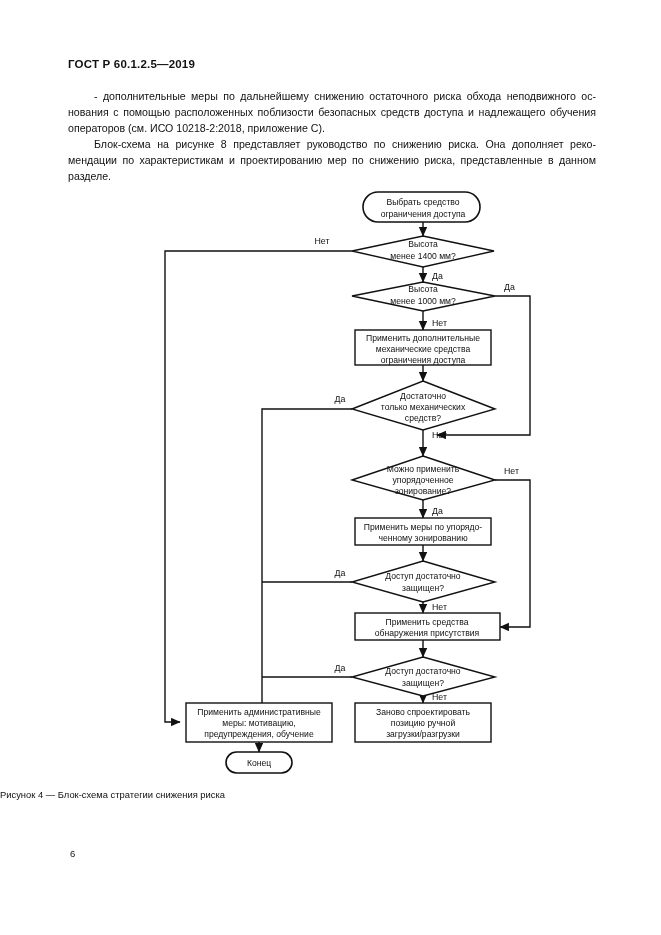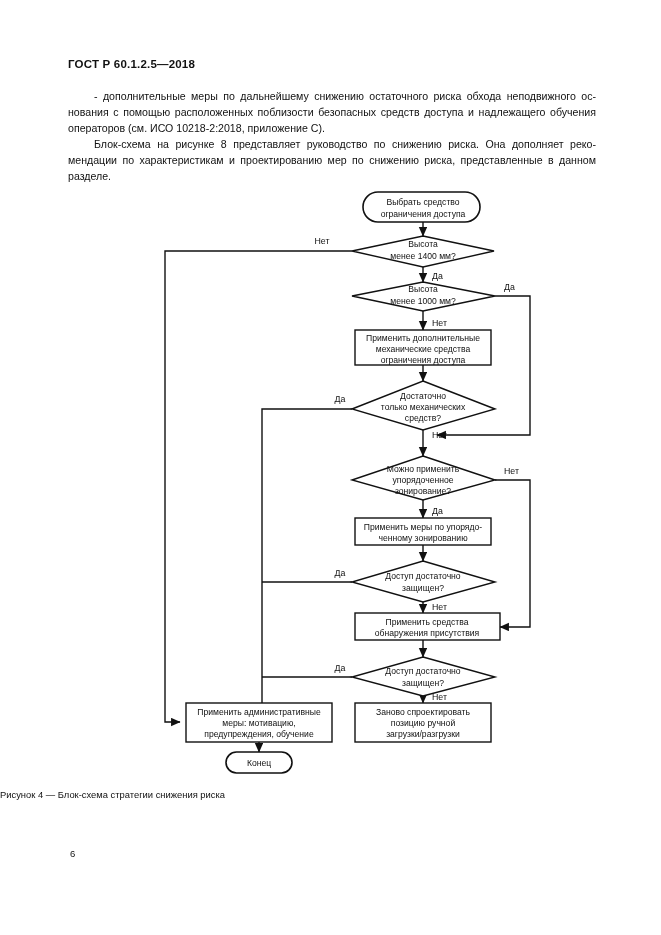--- a/index.html
+++ b/index.html
@@ -38,21 +38,21 @@
   .lbl{font-size:8.8px;}
   .shape{fill:#ffffff;stroke:#111;stroke-width:1.4;}
   .shape-term{fill:#ffffff;stroke:#111;stroke-width:1.6;}
   .ln{stroke:#111;stroke-width:1.4;fill:none;}
 </style>
 </head>
 <body>
 
 <div class="page">
 
-  <div class="doc-header">ГОСТ Р 60.1.2.5—2018</div>
+  <div class="doc-header">ГОСТ Р 60.1.2.5—2019</div>
 
   <div class="body-text">
     <p class="indent">- дополнительные меры по дальнейшему снижению остаточного риска обхода неподвижного ос­нования с помощью расположенных поблизости безопасных средств доступа и надлежащего обучения операторов (см. ИСО 10218-2:2018, приложение C).</p>
     <p class="indent">Блок-схема на рисунке 8 представляет руководство по снижению риска. Она дополняет реко­мендации по характеристикам и проектированию мер по снижению риска, представленные в данном разделе.</p>
   </div>
 
   <div class="figure">
     <svg width="661" height="600" viewBox="0 0 661 600" xmlns="http://www.w3.org/2000/svg">
       <defs>
         <marker id="arr" markerWidth="9" markerHeight="9" refX="6.4" refY="3" orient="auto">

